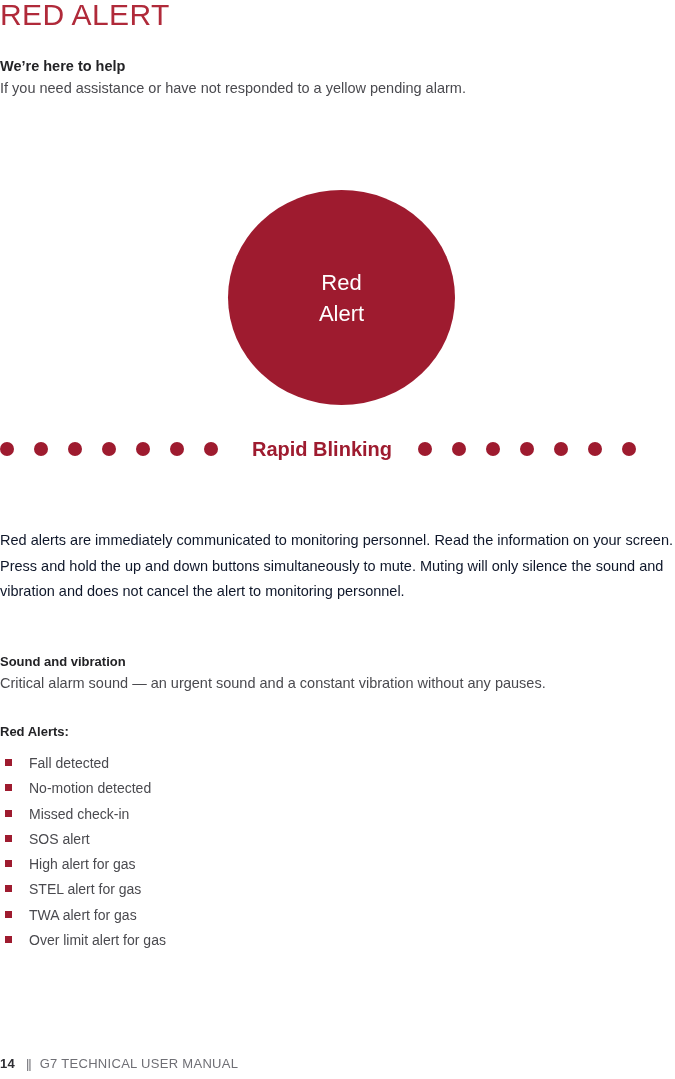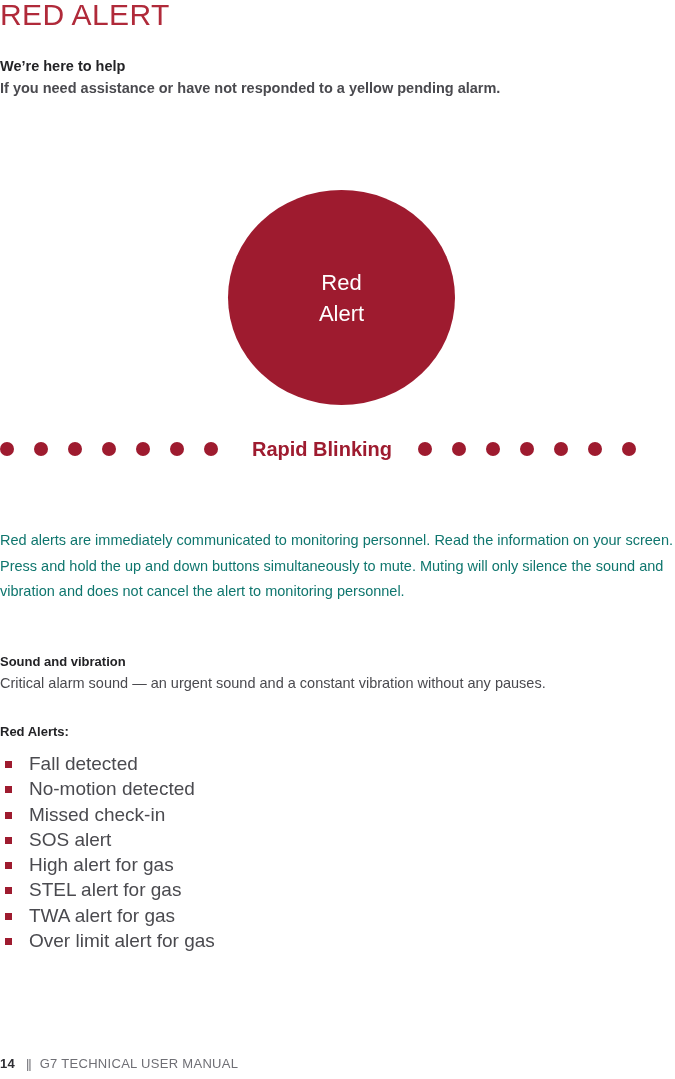--- a/index.html
+++ b/index.html
@@ -37,21 +37,21 @@
   }
   .intro-head {
     font-size: 14.5px;
     font-weight: bold;
     color: #232326;
     line-height: 19px;
     margin: 0;
   }
   .intro-body {
     font-size: 14.5px;
-    font-weight: bold;
+    font-weight: normal;
     color: #4a4a4f;
     line-height: 20px;
     margin: 2px 0 0 0;
   }
 
   
   .circle-wrap {
     position: absolute;
     left: 228px;
     top: 190px;
@@ -112,21 +112,21 @@
   }
 
   
   .main-para {
     position: absolute;
     left: 0;
     top: 528px;
     width: 675px;
     font-size: 14.5px;
     line-height: 25.5px;
-    color: #0f766e;
+    color: #0f172a;
   }
 
   
   .sound-block {
     position: absolute;
     left: 0;
     top: 652px;
     width: 675px;
   }
   .sec-head {
@@ -151,21 +151,21 @@
     width: 675px;
   }
   .alerts-list {
     list-style: none;
     margin: 10px 0 0 0;
     padding: 0;
   }
   .alerts-list li {
     display: flex;
     align-items: baseline;
-    font-size: 19px;
+    font-size: 14px;
     color: #4a4a4f;
     line-height: 25.3px;
   }
   .bullet-square {
     width: 7px;
     height: 7px;
     background: #9e1b2f;
     flex: 0 0 auto;
     margin-left: 5px;
     margin-right: 17px;

